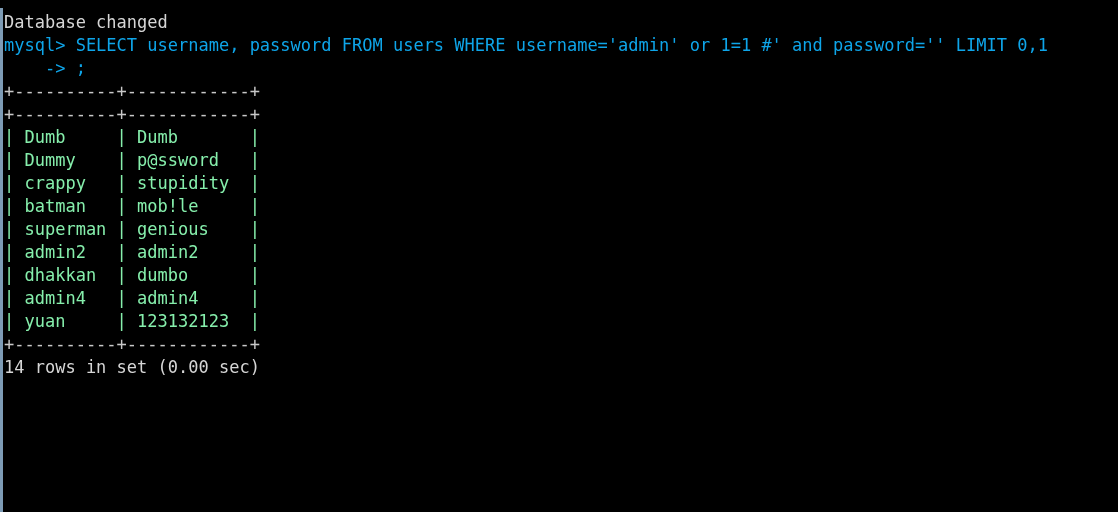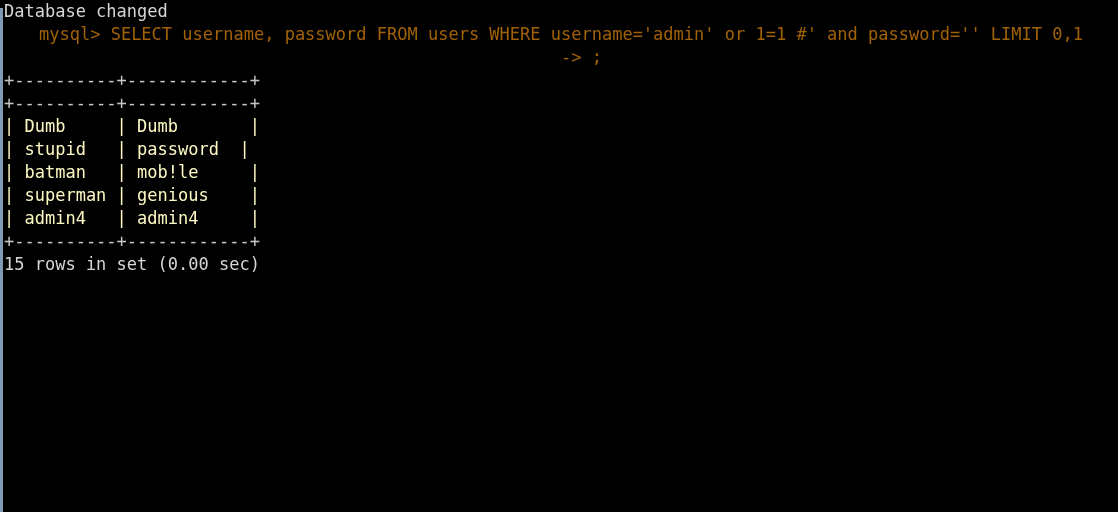--- a/index.html
+++ b/index.html
@@ -29,42 +29,41 @@
     width: 3px;
     height: 504px;
     background: #7d9bb5;
   }
   #screen {
     position: absolute;
     left: 0px;
     top: 0px;
     width: 1118px;
     height: 512px;
-    padding: 0 0 0 4px;
+    padding: 11px 0 0 4px;
     box-sizing: border-box;
   }
   .line {
     display: block;
     height: 23px;
     line-height: 23px;
     font-size: 17px;
     letter-spacing: 0px;
     white-space: pre;
     color: #d6d6d6;
     font-family: "DejaVu Sans Mono", "Liberation Mono", monospace;
   }
   .rule {
     color: #c8c8c8;
   }
   .row-line {
-    color: #fef9c3;
+    color: #86efac;
   }
   .prompt-line {
-    color: #a16207;
-    text-align: center;
+    color: #0ea5e9;
   }
   .status-line {
     color: #d6d6d6;
   }
   .tbl {
     display: block;
   }
 </style>
 </head>
 <body>
@@ -82,24 +81,28 @@
     <span class="line prompt-line">    -&gt; ;</span>
 
     <div class="tbl">
 
       <span class="line rule">+----------+------------+</span>
 
 
       <span class="line rule">+----------+------------+</span>
 
       <span class="line row-line">| Dumb     | Dumb       |</span>
-      <span class="line row-line">| stupid   | password  |</span>
+      <span class="line row-line">| Dummy    | p@ssword   |</span>
+      <span class="line row-line">| crappy   | stupidity  |</span>
       <span class="line row-line">| batman   | mob!le     |</span>
       <span class="line row-line">| superman | genious    |</span>
+      <span class="line row-line">| admin2   | admin2     |</span>
+      <span class="line row-line">| dhakkan  | dumbo      |</span>
       <span class="line row-line">| admin4   | admin4     |</span>
+      <span class="line row-line">| yuan     | 123132123  |</span>
 
       <span class="line rule">+----------+------------+</span>
     </div>
 
-    <span class="line status-line">15 rows in set (0.00 sec)</span>
+    <span class="line status-line">14 rows in set (0.00 sec)</span>
 
   </div>
 </div>
 
 </body></html>

